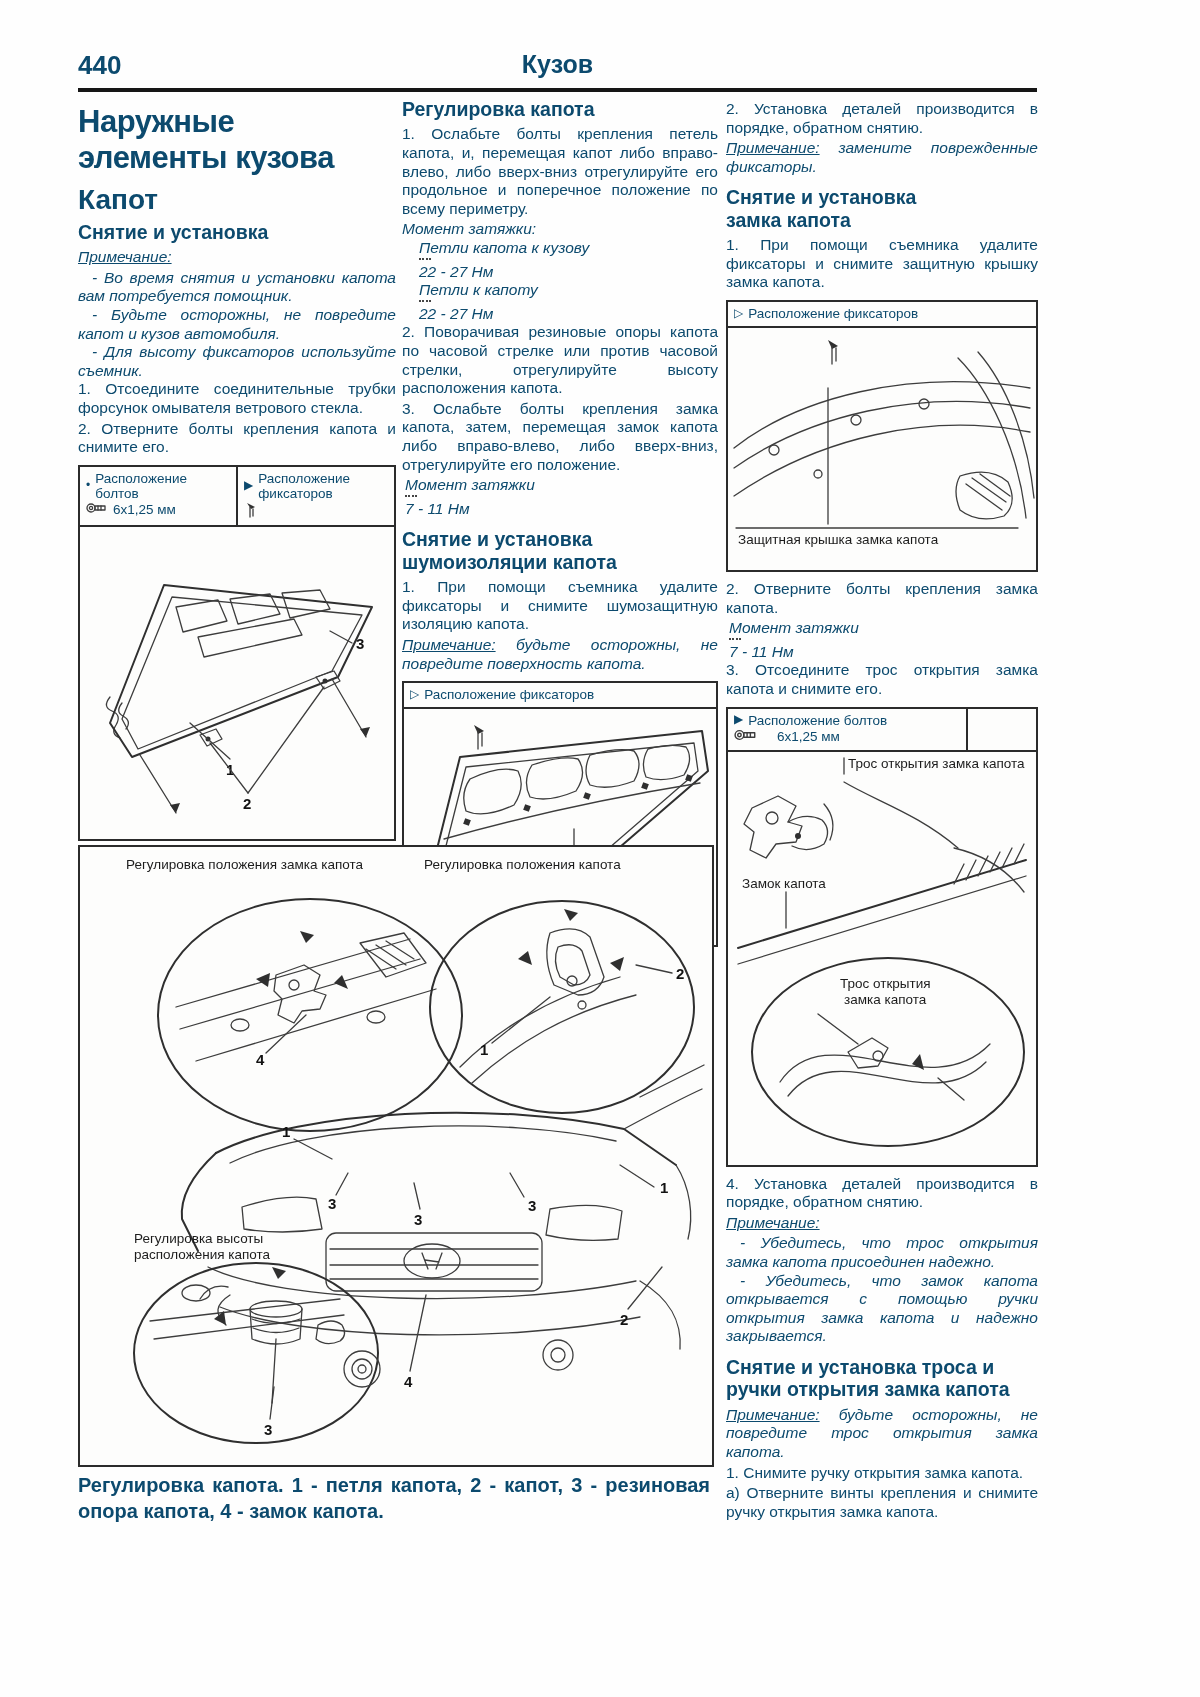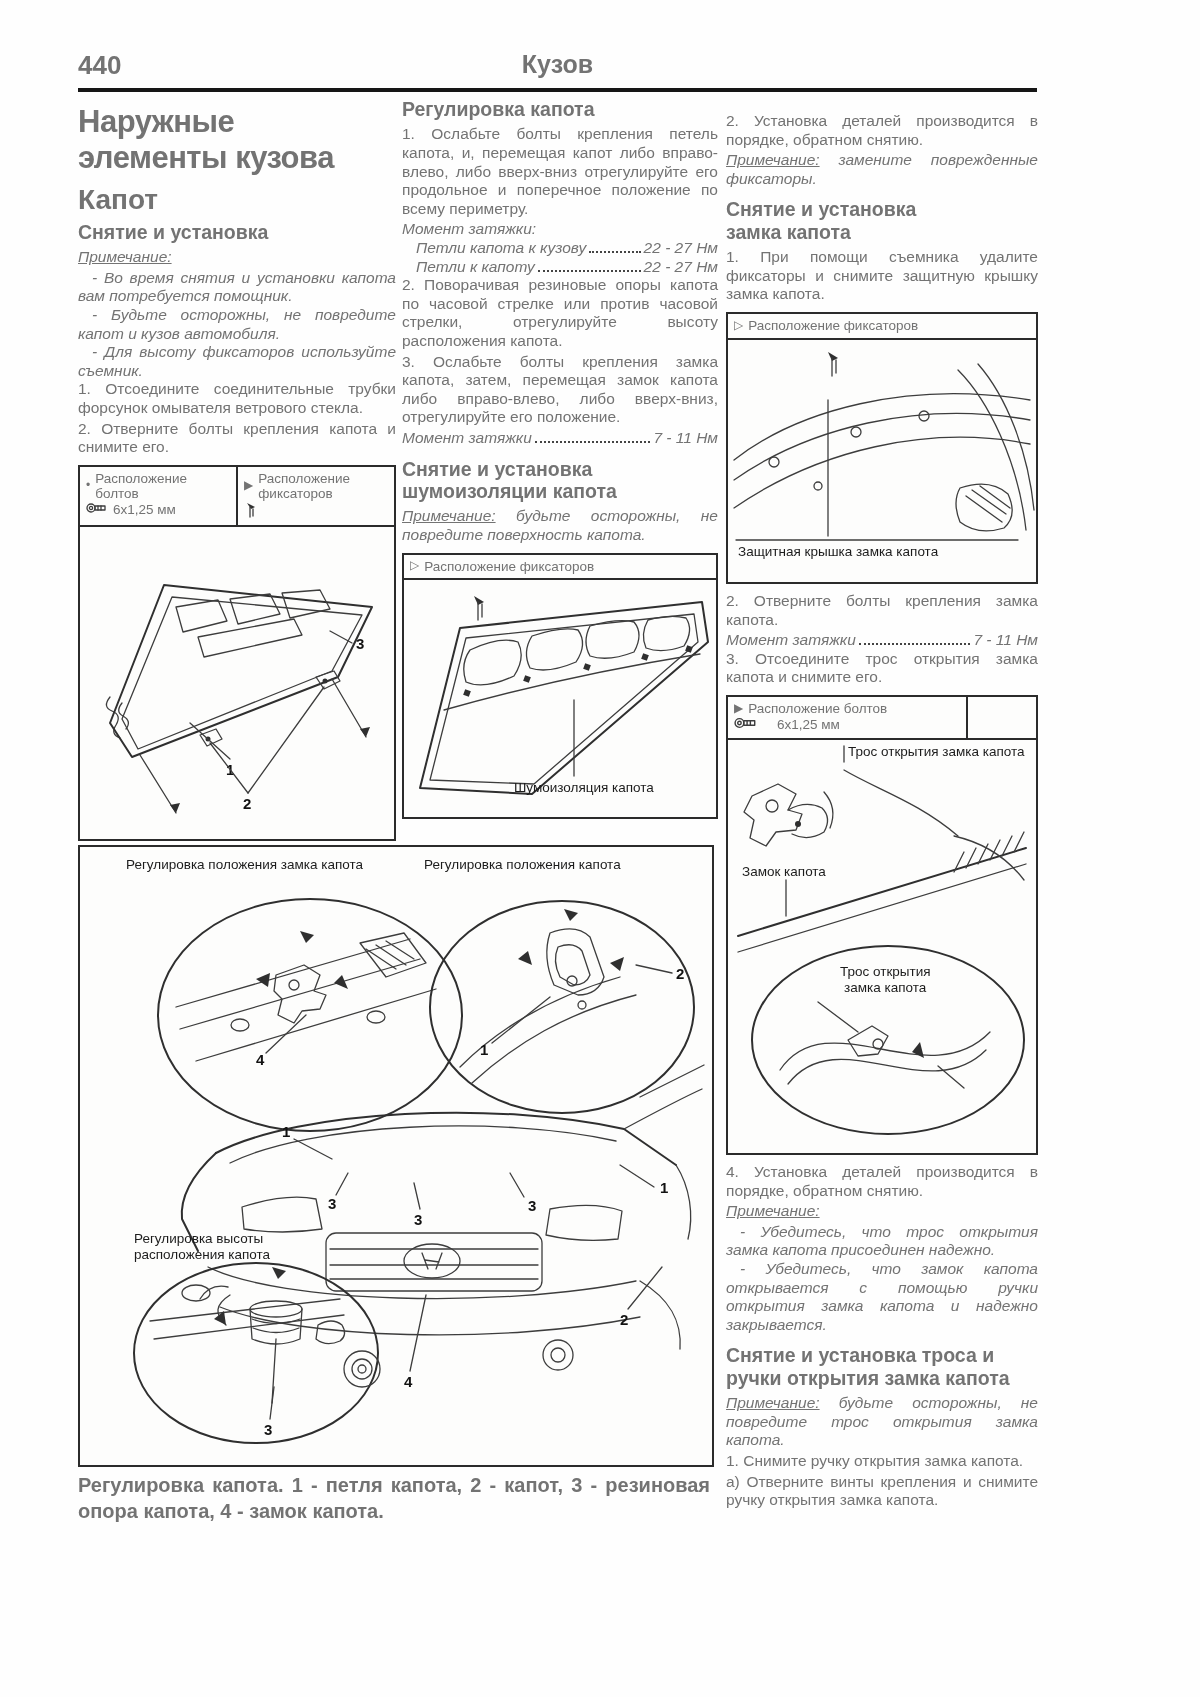--- a/index.html
+++ b/index.html
@@ -1,34 +1,34 @@
 <!DOCTYPE html>
 <html><head>
 <meta charset="utf-8">
 <style>
   html,body{margin:0;padding:0;background:#ffffff;}
   .page{position:relative;width:1200px;height:1697px;background:#fefefe;
-        font-family:"Liberation Sans",sans-serif;color:#737373;overflow:hidden;}
+        font-family:"Liberation Sans",sans-serif;color:#0c4a6e;overflow:hidden;}
   .pagenum{position:absolute;left:78px;top:50px;font-size:26px;font-weight:bold;}
   .chapter{position:absolute;left:78px;top:50px;width:959px;text-align:center;font-size:25px;font-weight:bold;}
   .rule{position:absolute;left:78px;top:88px;width:959px;height:4px;background:#161616;}
   .col{position:absolute;top:98px;font-size:15.5px;line-height:1.2;text-align:justify;}
   .col-left{left:78px;width:318px;}
   .col-mid{left:402px;width:316px;}
   .col-right{left:726px;width:312px;}
   h1{font-size:31px;line-height:1.15;margin:6px 0 8px;letter-spacing:-0.5px;}
   h2{font-size:28px;margin:0 0 4px;}
   h3{font-size:19.5px;line-height:1.15;margin:10px 0 5px;}
   .tight{margin-top:2px;}
   p{margin:0 0 2px;}
   .note-label{font-style:italic;text-decoration:underline;}
   .note{font-style:italic;text-indent:14px;margin:0;}
   .noteinline{font-style:italic;margin:0 0 2px;}
   .torq{font-style:italic;}
-  .torq-row{display:flex;font-style:italic;padding-left:14px;align-items:baseline;}
+  .torq-row{display:flex;font-style:italic;padding-left:14px;align-items:baseline;flex-direction:column;}
   .torq-row .nm{white-space:nowrap;}
   .torq-row .lead{flex:1;border-bottom:2px dotted #444;margin:0 3px 3px;min-width:12px;}
   .torq-row .val{white-space:nowrap;}
   .torq-row.noindent{padding-left:0;justify-content:flex-end;}
   .dbox{border:2px solid #2b2b2b;background:#fdfdfc;}
   .dbox-header{display:flex;border-bottom:2px solid #2b2b2b;font-size:13.5px;line-height:1.15;text-align:left;}
   .dh-cell{padding:4px 6px;flex:1;}
   .dh-cell.divider{border-left:2px solid #2b2b2b;}
   .dh-row{display:flex;align-items:center;gap:5px;}
   .marker{font-size:12px;}
@@ -156,20 +156,21 @@
     <p>3. Ослабьте болты крепления замка капота, затем, перемещая замок капота либо вправо-влево, либо вверх-вниз, отрегулируйте его положение.</p>
     <div class="torq-row noindent">
       <span class="nm">Момент затяжки</span>
         <span class="lead"></span>
       <span class="val">7 - 11 Нм</span>
     </div>
     <h3>
       <span>Снятие и установка</span><br>
       <span>шумоизоляции капота</span>
     </h3>
+    <p>1. При помощи съемника удалите фиксаторы и снимите шумозащитную изоляцию капота.</p>
     <p class="noteinline">
       <span class="note-label">Примечание:</span>
       <span style="font-style:italic;">будьте осторожны, не повредите поверхность капота.</span>
     </p>
 
     <div class="dbox mt8" style="height:262px;">
       <div class="dbox-header">
         <div class="dh-cell">
           <div class="dh-row">
               <span class="marker">▷</span>
@@ -200,21 +201,21 @@
         <rect class="fill" x="282" y="66" width="6" height="6" transform="rotate(20 285 69)"></rect>
         <path class="sk" d="M40,130 q120,-34 256,-56"></path>
 
         <line class="sk" x1="170" y1="120" x2="170" y2="196"></line>
         <text class="svglabel" x="110" y="212">Шумоизоляция капота</text>
       </svg>
     </div>
   </div>
 
   <div class="col col-right">
-    <p style="margin-top:14px;">2. Установка деталей производится в порядке, обратном снятию.</p>
+    <p style="margin-top:2px;">2. Установка деталей производится в порядке, обратном снятию.</p>
     <p class="noteinline">
       <span class="note-label">Примечание:</span>
       <span style="font-style:italic;">замените поврежденные фиксаторы.</span>
     </p>
     <h3>
       <span>Снятие и установка</span><br>
       <span>замка капота</span>
     </h3>
     <p>1. При помощи съемника удалите фиксаторы и снимите защитную крышку замка капота.</p>
 

